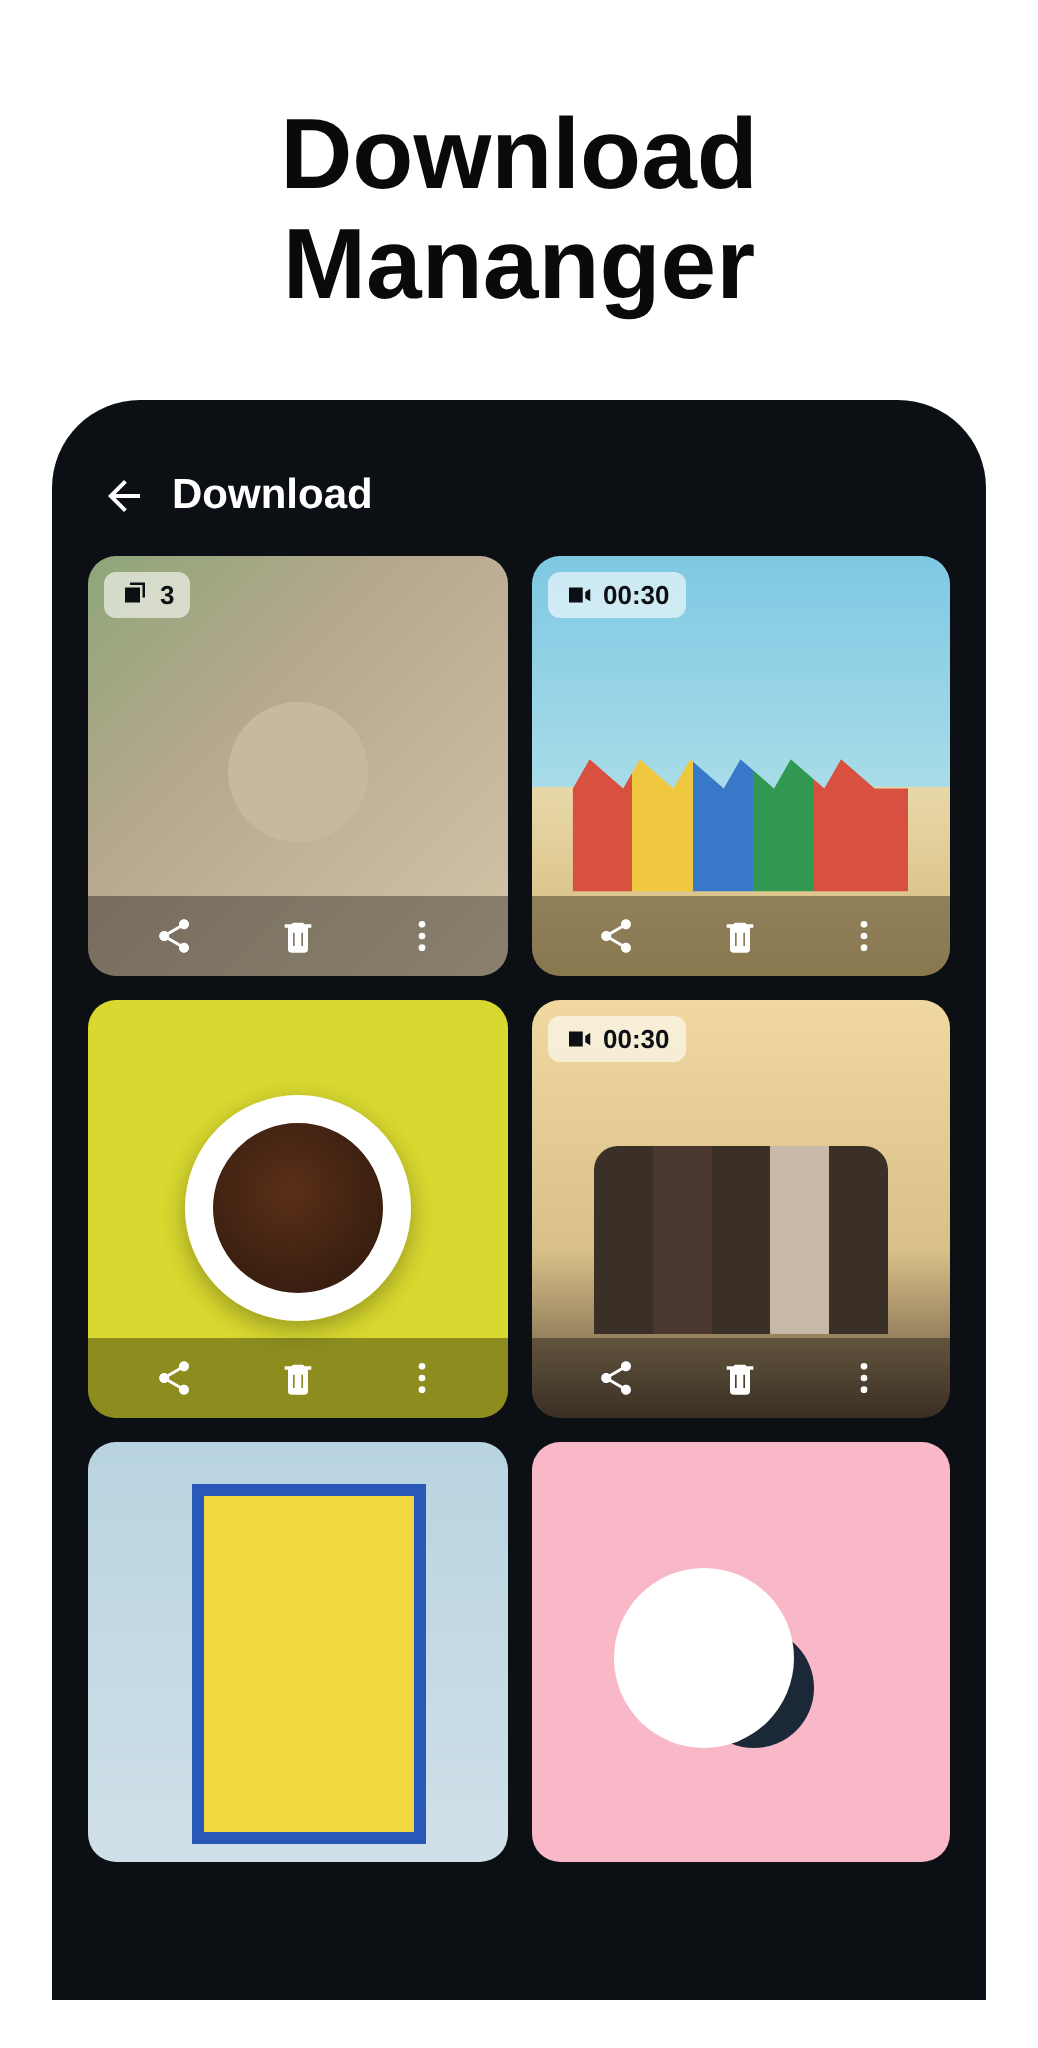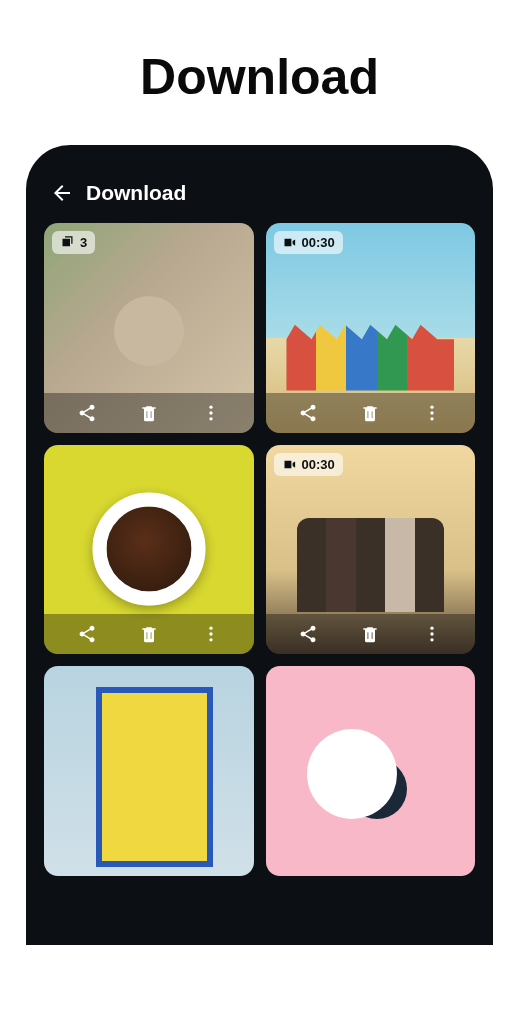--- a/index.html
+++ b/index.html
@@ -149,20 +149,21 @@
       background: #fff;
       border-radius: 50%;
       box-shadow: 25px 15px 0 -15px #1a2838;
     }
   </style>
 </head>
 <body>
 
 <div class="promo-title">
   <div>Download</div>
+  <div>Mananger</div>
 </div>
 
 <div class="phone-frame">
   <div class="app-header">
     <div class="action-btn">
       <svg class="back-arrow" viewBox="0 0 24 24">
           <path d="M20 11H7.83l5.59-5.59L12 4l-8 8 8 8 1.41-1.41L7.83 13H20z"></path>
         </svg>
     </div>
     <div class="header-title">Download</div>

